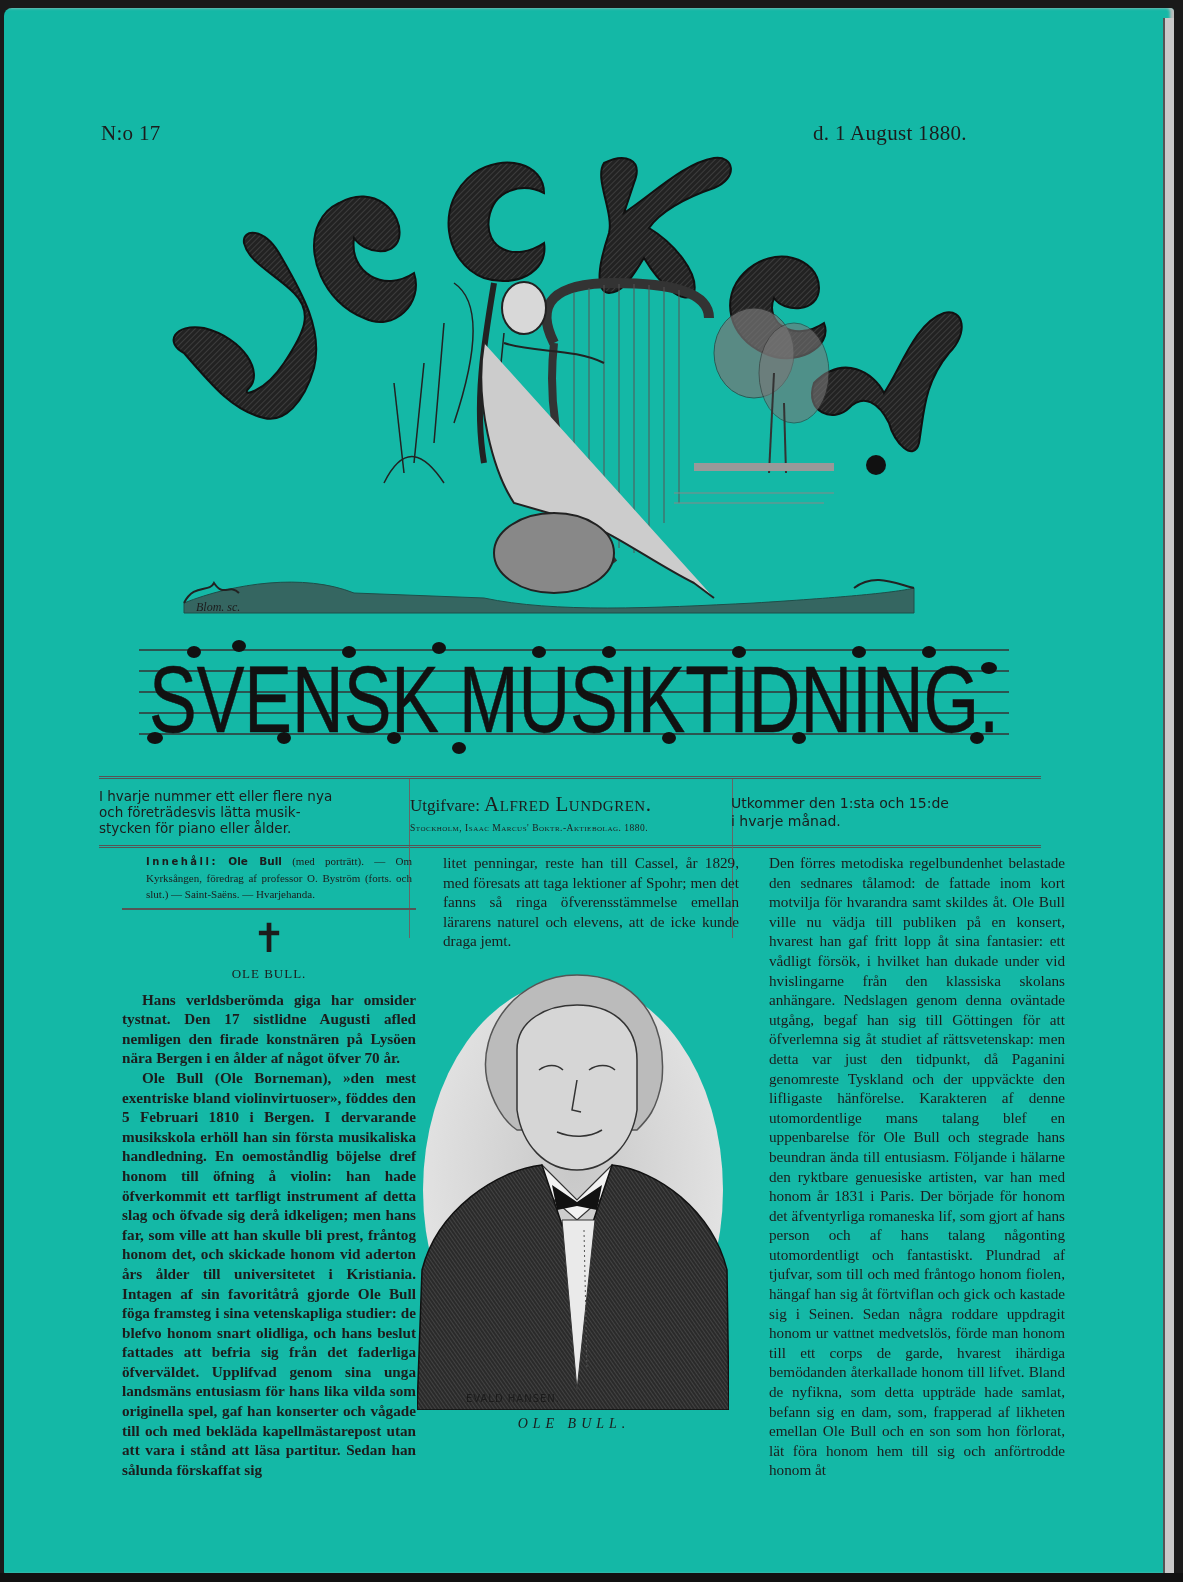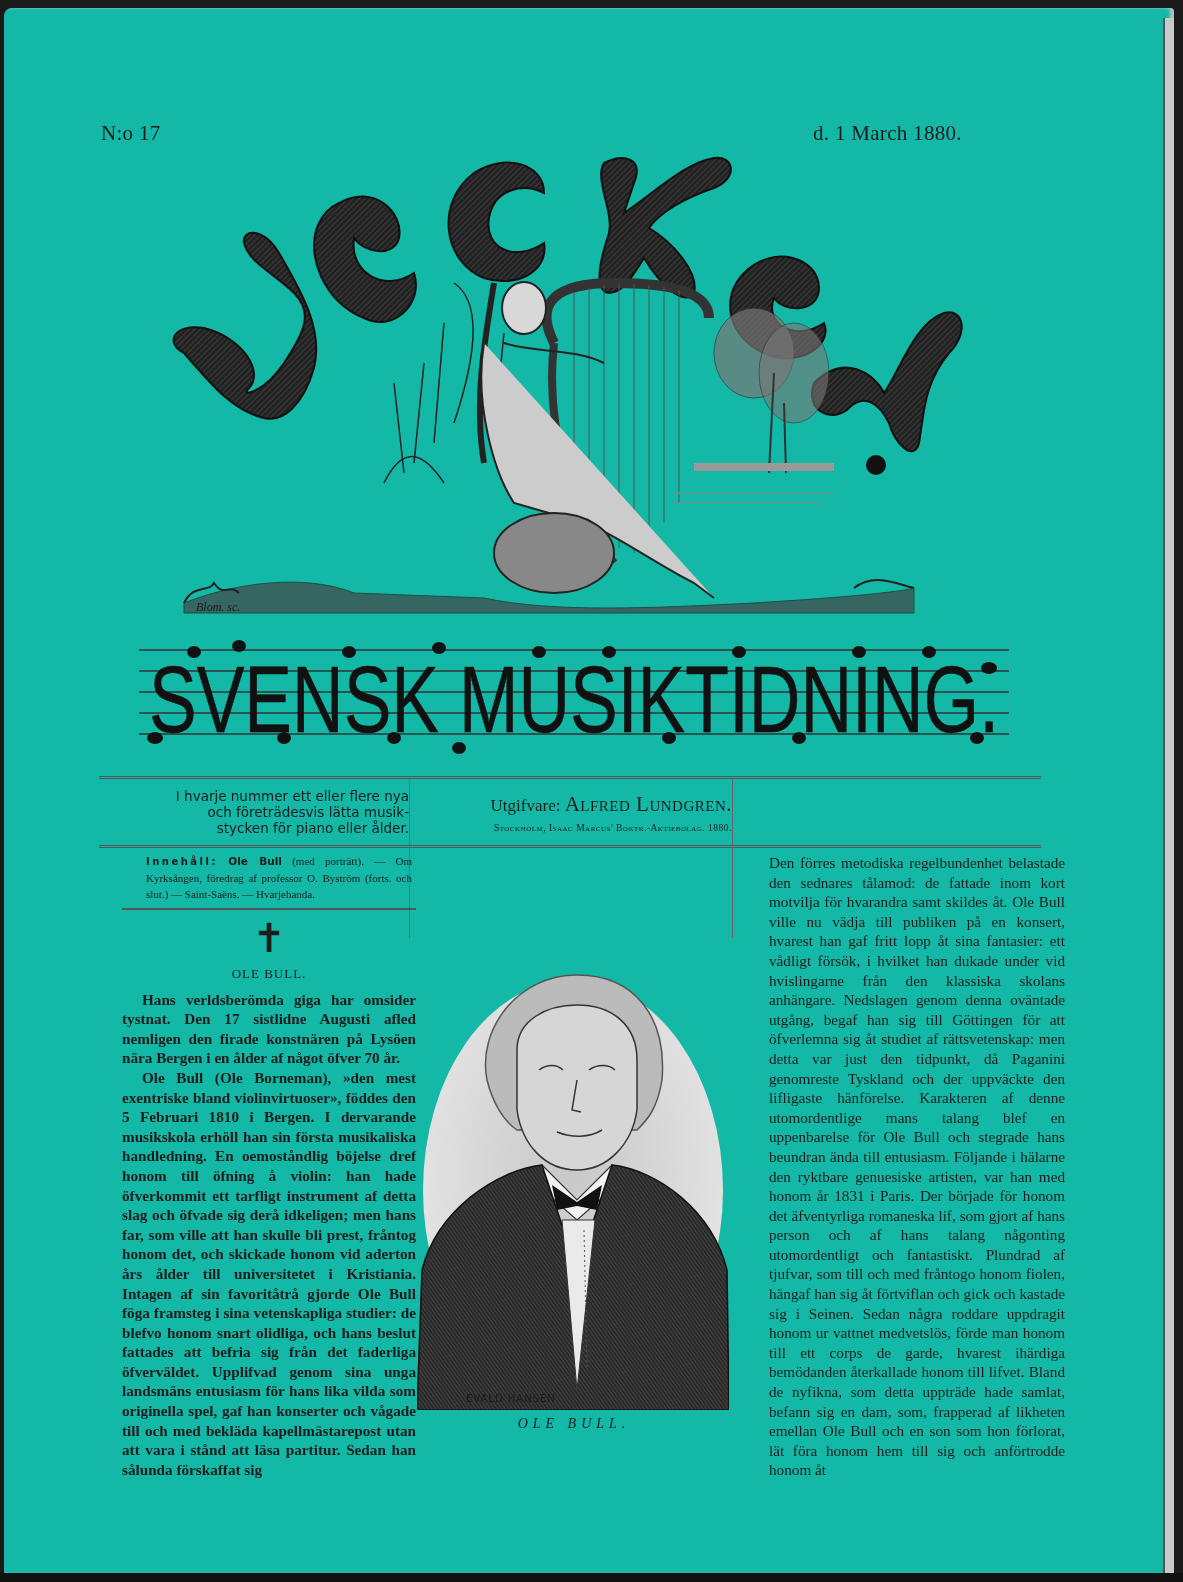--- a/index.html
+++ b/index.html
@@ -21,21 +21,21 @@
     
     .masthead { position: absolute; left: 150px; top: 135px; width: 830px; height: 480px; }
     .masthead svg { width: 100%; height: 100%; }
     .artist-sig { position: absolute; left: 192px; top: 592px; font-style: italic; font-size: 12px; }
 
     .subtitle { position: absolute; left: 135px; top: 630px; width: 870px; height: 120px; }
     .subtitle svg { width: 100%; height: 100%; }
 
     
     .band { position: absolute; left: 95px; top: 768px; width: 942px; height: 66px; border-top: 3px double #555; border-bottom: 3px double #555; }
-    .band-cell { position: absolute; top: 0; height: 66px; display: flex; flex-direction: column; justify-content: center; align-items: flex-end; text-align: center; }
+    .band-cell { position: absolute; top: 0; height: 66px; display: flex; flex-direction: column; justify-content: center; align-items: flex-start; text-align: center; }
     .band-cell.c1 { left: 0; width: 310px; font-family: "DejaVu Sans", sans-serif; font-size: 13.5px; line-height: 16px; font-weight: normal; }
     .band-cell.c2 { left: 310px; width: 322px; border-left: 1px solid #666; border-right: 1px solid #666; }
     .band-cell.c3 { left: 632px; width: 310px; font-family: "DejaVu Sans", sans-serif; font-size: 14px; line-height: 18px; }
     .publisher-line { font-size: 17px; }
     .publisher-line .name { font-variant: small-caps; font-size: 21px; letter-spacing: 0.5px; }
     .printer-line { font-size: 9.5px; font-variant: small-caps; letter-spacing: 0.5px; margin-top: 6px; }
 
     
     .col { position: absolute; top: 845px; font-size: 15.2px; line-height: 19.6px; text-align: justify; margin-left: 21px; }
     .col p { margin: 0; }
@@ -59,21 +59,21 @@
     .engraver { position: absolute; left: 462px; top: 1385px; font-size: 10px; letter-spacing: 1px; font-family: "DejaVu Sans", sans-serif; }
     .caption { position: absolute; left: 410px; top: 1408px; width: 320px; text-align: center; font-style: italic; letter-spacing: 5px; font-size: 14px; }
   </style>
 </head>
 <body>
 
 <div class="page">
   <div class="right-edge"></div>
 
   <div class="issue-no">N:o 17</div>
-  <div class="issue-date">d. 1 March 1880.</div>
+  <div class="issue-date">d. 1 August 1880.</div>
 
   <div class="masthead">
     <svg viewBox="0 0 830 480">
       <defs>
         <pattern id="hatch" width="4" height="4" patternUnits="userSpaceOnUse" patternTransform="rotate(45)">
           <rect width="4" height="4" fill="#222"></rect>
           <line x1="0" y1="0" x2="0" y2="4" stroke="#555" stroke-width="1"></line>
         </pattern>
       </defs>
       <g fill="url(#hatch)" stroke="#111" stroke-width="2">
@@ -177,40 +177,47 @@
       <div>och företrädesvis lätta musik-</div>
       <div>stycken för piano eller ålder.</div>
     </div>
     <div class="band-cell c2">
       <div class="publisher-line">
         <span>Utgifvare:</span>
         <span class="name">Alfred Lundgren.</span>
       </div>
       <div class="printer-line">Stockholm, Isaac Marcus' Boktr.-Aktiebolag.   1880.</div>
     </div>
+    <div class="band-cell c3">
+      <div>Utkommer den 1:sta och 15:de</div>
+      <div>i hvarje månad.</div>
+    </div>
   </div>
 
   <div class="col-divider" style="left:405px; top:838px; height:92px;"></div>
   <div class="col-divider" style="left:728px; top:838px; height:92px;"></div>
 
   <div class="col col-1">
     <div class="contents">
       <div class="indent">
         <span class="lbl">Innehåll:</span>
         <span class="b">Ole Bull</span>
         <span>(med porträtt). — Om Kyrksången, föredrag af professor O. Byström (forts. och slut.) — Saint-Saëns. — Hvarjehanda.</span>
       </div>
     </div>
     <div class="rule"></div>
     <div class="cross">✝</div>
     <div class="article-title">OLE BULL.</div>
     <p class="indent-p">Hans verldsberömda giga har omsider tystnat. Den 17 sistlidne Augusti afled nemligen den firade konstnären på Lysöen nära Bergen i en ålder af något öfver 70 år.</p>
     <p class="indent-p">Ole Bull (Ole Borneman), »den mest exentriske bland violinvirtuoser», föddes den 5 Februari 1810 i Bergen. I dervarande musikskola erhöll han sin första musikaliska handledning. En oemoståndlig böjelse dref honom till öfning å violin: han hade öfverkommit ett tarfligt instrument af detta slag och öfvade sig derå idkeligen; men hans far, som ville att han skulle bli prest, fråntog honom det, och skickade honom vid aderton års ålder till universitetet i Kristiania. Intagen af sin favoritåtrå gjorde Ole Bull föga framsteg i sina vetenskapliga studier: de blefvo honom snart olidliga, och hans beslut fattades att befria sig från det faderliga öfverväldet. Upplifvad genom sina unga landsmäns entusiasm för hans lika vilda som originella spel, gaf han konserter och vågade till och med bekläda kapellmästarepost utan att vara i stånd att läsa partitur. Sedan han sålunda förskaffat sig</p>
   </div>
 
+  <div class="col col-2">
+    <p>litet penningar, reste han till Cassel, år 1829, med föresats att taga lektioner af Spohr; men det fanns så ringa öfverensstämmelse emellan lärarens naturel och elevens, att de icke kunde draga jemt.</p>
+  </div>
 
   <div class="portrait">
     <svg viewBox="0 0 312 440">
       <defs>
         <pattern id="coat" width="3" height="3" patternUnits="userSpaceOnUse" patternTransform="rotate(-35)">
           <rect width="3" height="3" fill="#2a2a2a"></rect>
           <line x1="0" y1="0" x2="0" y2="3" stroke="#6a6a6a" stroke-width="0.8"></line>
         </pattern>
         <radialGradient id="bg" cx="50%" cy="45%" r="55%">
           <stop offset="0%" stop-color="#c8c8c8"></stop>

